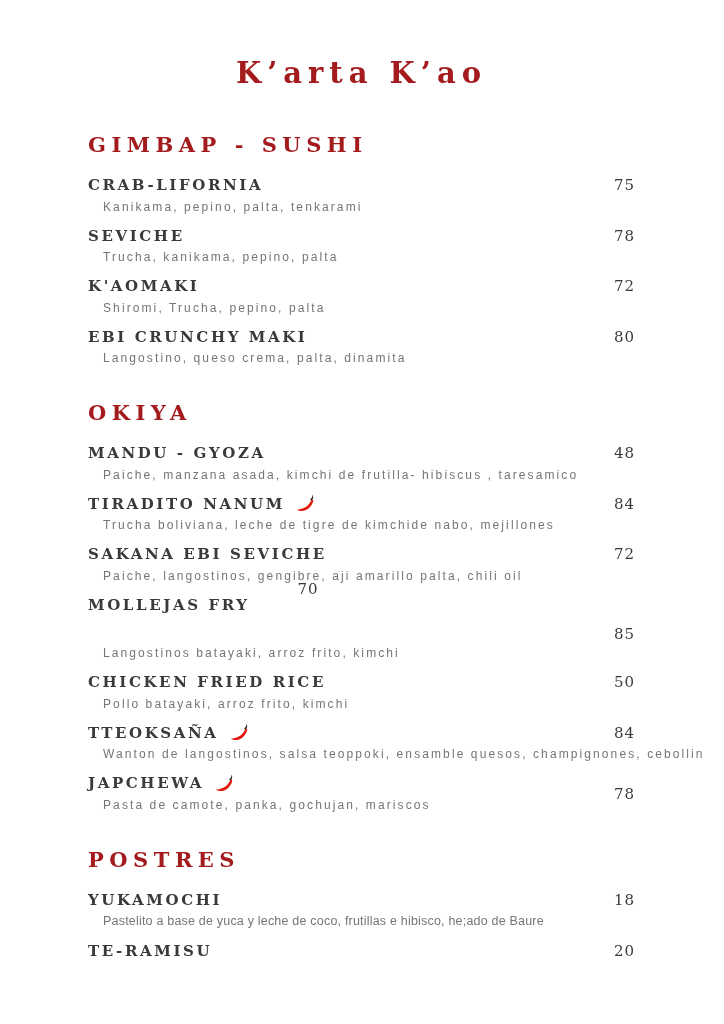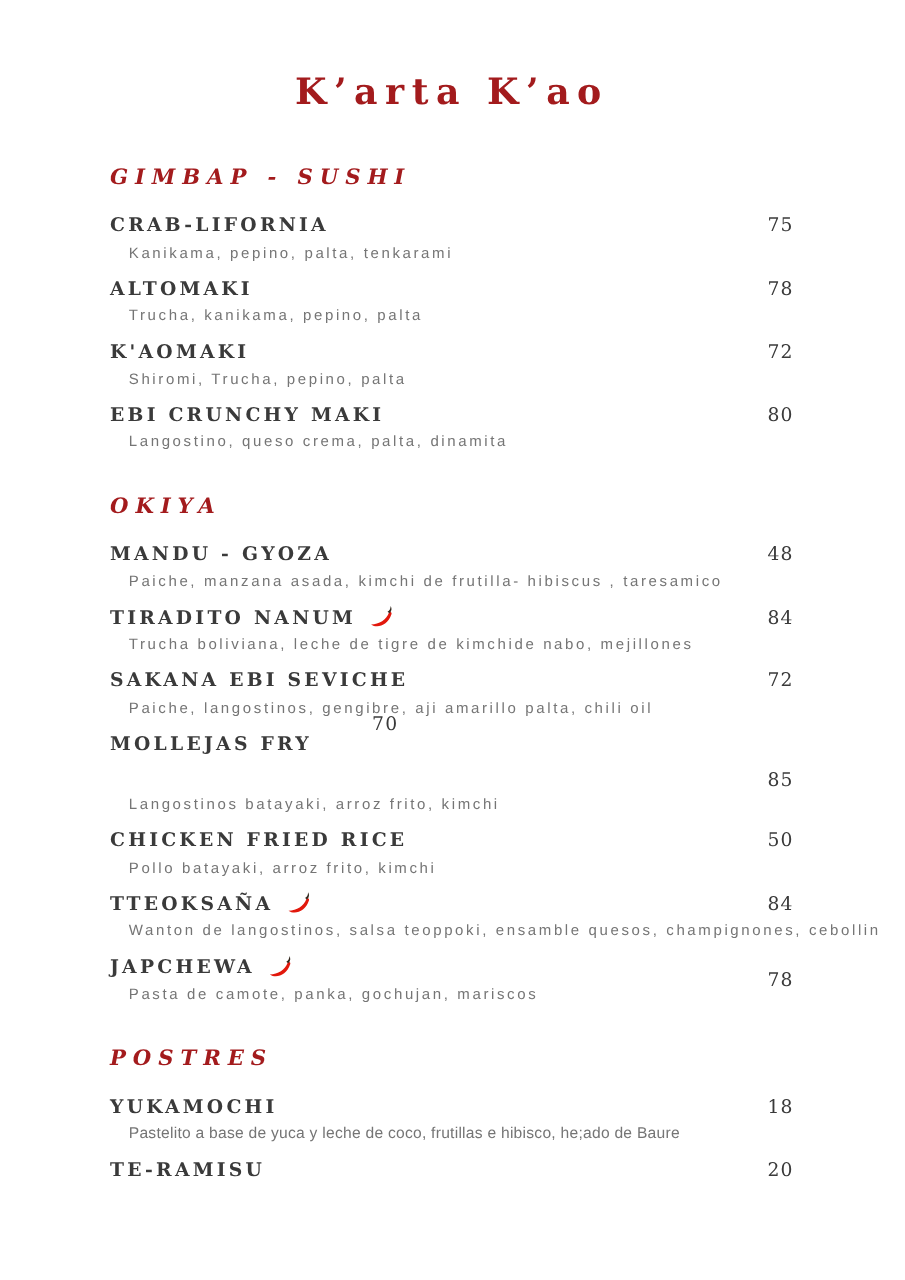--- a/index.html
+++ b/index.html
@@ -27,25 +27,24 @@
     letter-spacing:6px;
     color:var(--red);
     text-align:center;
     margin:0 0 42px 0;
     white-space:nowrap;
   }
   .section{margin-bottom:33px;}
   .section-heading{
     font-family:"DejaVu Serif","Liberation Serif",serif;
     font-weight:700;
-    font-size:17px;
+    font-size:21px;
     letter-spacing:5.5px;
     color:var(--red);
     margin:0 0 17px 0;
-    font-style:italic;
   }
   .item{margin-bottom:9px;}
   .item-row{
     display:flex;
     align-items:baseline;
   }
   .item-name{
     font-family:"DejaVu Serif","Liberation Serif",serif;
     font-weight:700;
     font-size:15px;
@@ -98,21 +97,21 @@
     <div class="item-row">
       <span class="item-name">CRAB-LIFORNIA</span>
 
       <span class="item-price">75</span>
     </div>
     <div class="item-desc">Kanikama, pepino, palta, tenkarami</div>
   </div>
 
   <div class="item">
     <div class="item-row">
-      <span class="item-name">ALTOMAKI</span>
+      <span class="item-name">SEVICHE</span>
 
       <span class="item-price">78</span>
     </div>
     <div class="item-desc">Trucha, kanikama, pepino, palta</div>
   </div>
 
   <div class="item">
     <div class="item-row">
       <span class="item-name">K'AOMAKI</span>
 

